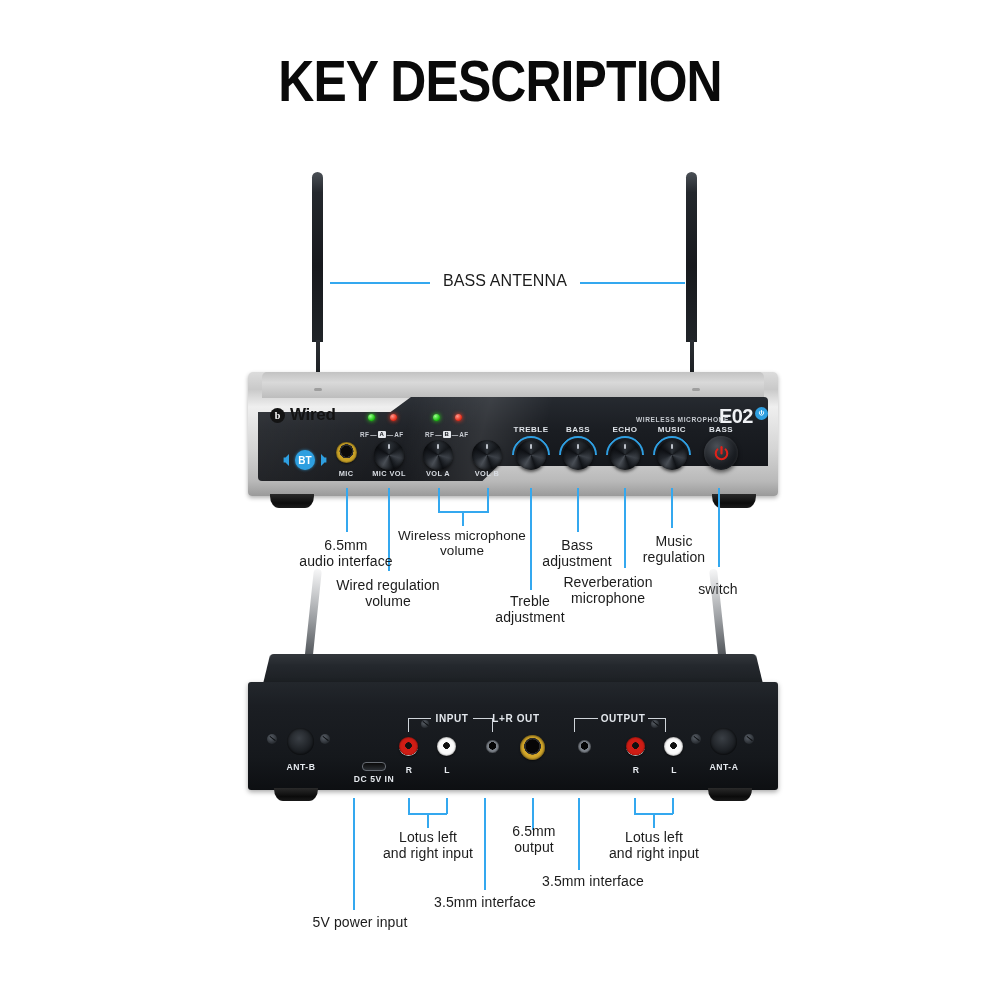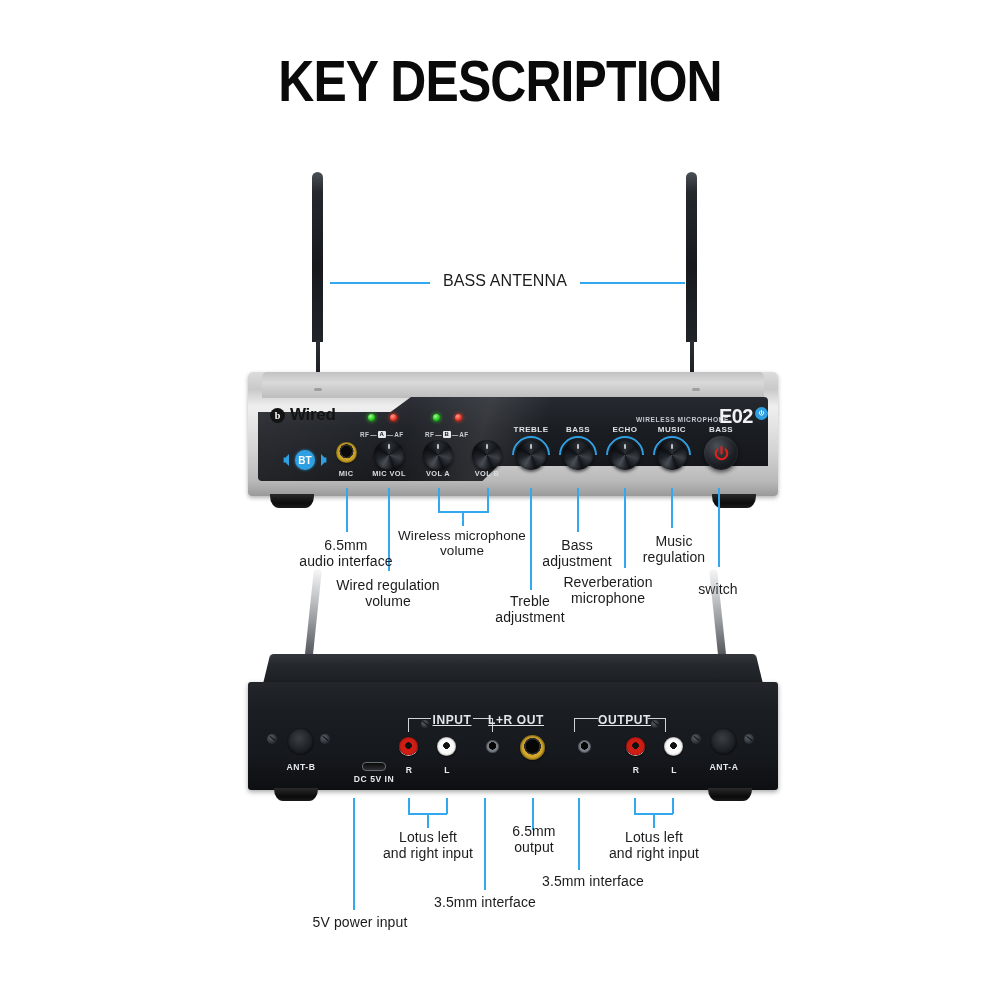--- a/index.html
+++ b/index.html
@@ -201,22 +201,22 @@
     background:linear-gradient(180deg,#23272c 0%,#1b1e23 22%,#15181c 70%,#0d0f12 100%);
     border-radius:3px;
     box-shadow:0 2px 5px rgba(0,0,0,.35);
   }
   .rear-foot{
     position:absolute;width:44px;height:13px;border-radius:0 0 9px 9px/0 0 12px 12px;
     background:linear-gradient(180deg,#2a2a2a,#0b0b0b 65%,#191919);
     top:138px;
   }
   .rear-label{
-    position:absolute;color:#e3e7ec;font-size:12px;font-weight:bold;letter-spacing:.6px;
-    white-space:nowrap;text-align:center;text-decoration:underline;
+    position:absolute;color:#e3e7ec;font-size:10px;font-weight:bold;letter-spacing:.6px;
+    white-space:nowrap;text-align:center;
   }
   .rear-sub{
     position:absolute;color:#e6eaef;font-size:8.6px;font-weight:bold;letter-spacing:.5px;
     white-space:nowrap;text-align:center;
   }
   .rca{
     position:absolute;width:19px;height:19px;border-radius:50%;
     box-shadow:0 1px 2px rgba(0,0,0,.6),inset 0 0 2px rgba(0,0,0,.7);
     display:flex;align-items:center;justify-content:center;
   }

